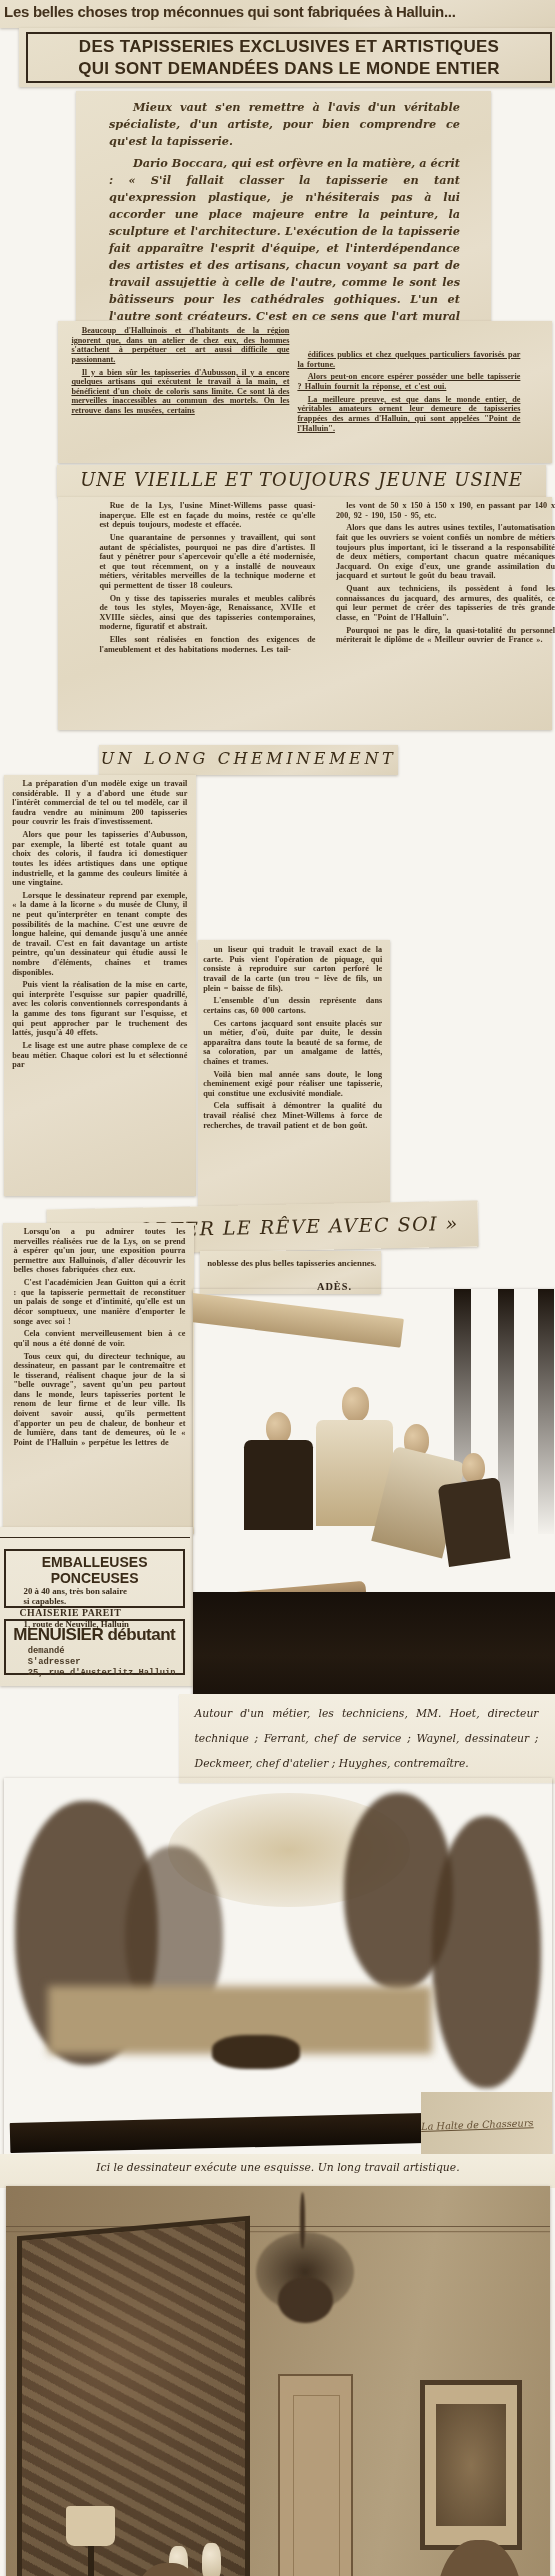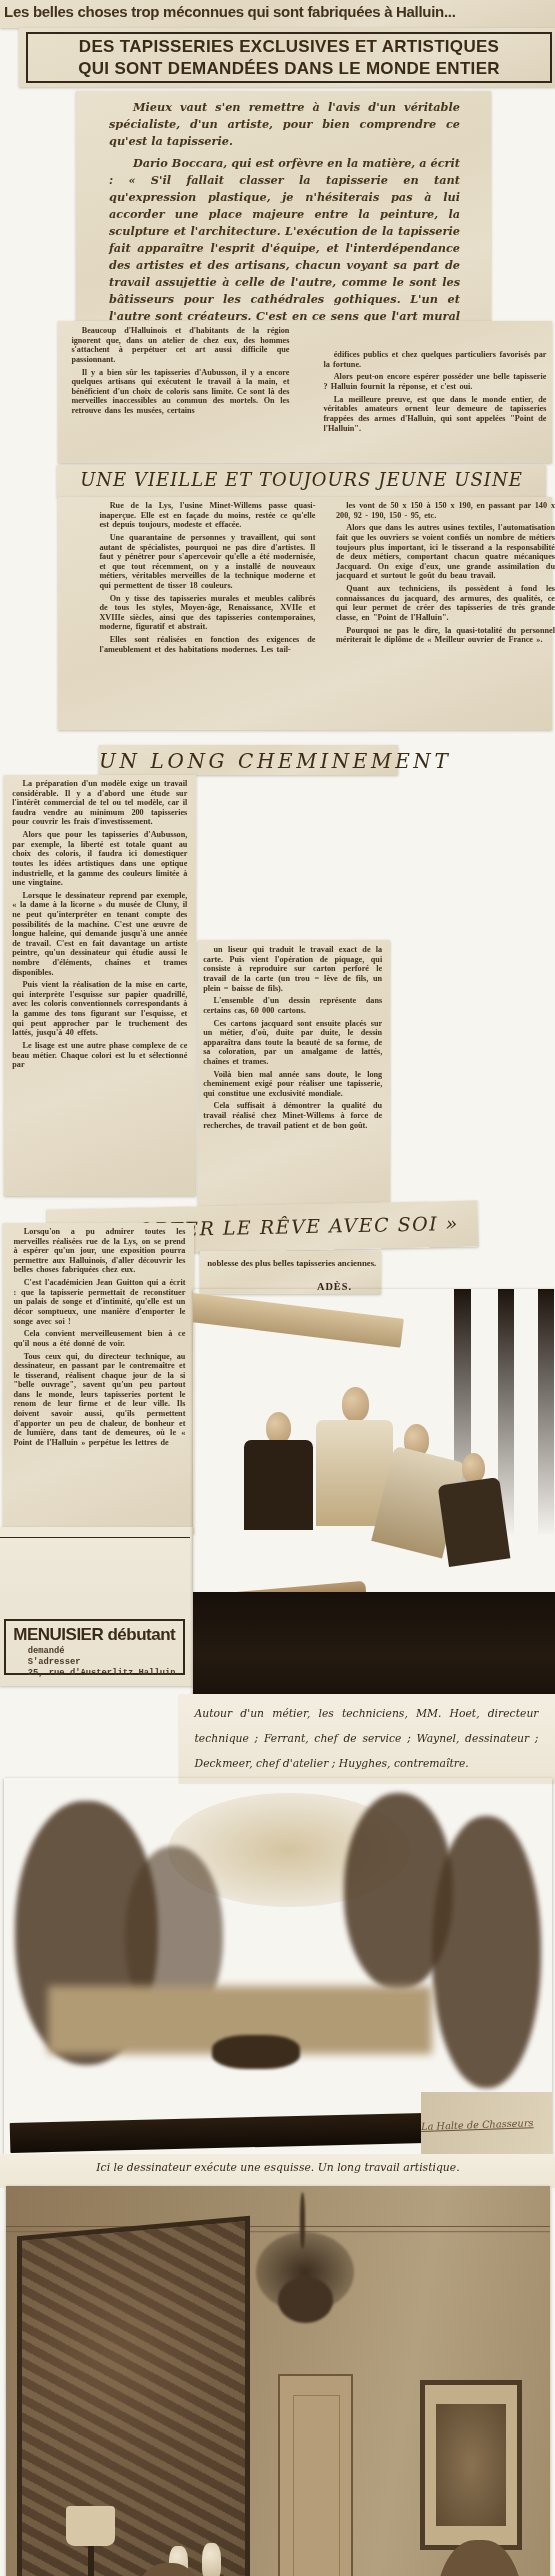--- a/index.html
+++ b/index.html
@@ -19,33 +19,33 @@
   
   #strip-intro{left:76px;top:91px;width:415px;height:283px;}
   #intro-text{position:absolute;left:33px;top:8.2px;width:351px;font-family:"DejaVu Serif",serif;
       font-style:italic;font-weight:bold;font-size:11.3px;line-height:17px;text-align:justify;color:#463télé51;}
   #intro-text p{margin:0 0 5.2px;text-indent:24px;color:#47361e;}
   
   .bodycol p{margin:0 0 3.1px;text-indent:10.3px;text-align:justify;
       font-size:8.2px;line-height:9.6px;font-weight:bold;word-spacing:1.3px;color:#41301d;}
   
   #strip-lead{left:58px;top:321px;width:494px;height:142px;}
-  #lead-cols{position:absolute;left:13.4px;top:5.2px;display:flex;gap:34px;}
+  #lead-cols{position:absolute;left:13.4px;top:5.2px;display:flex;gap:8px;text-decoration:underline;}
   #lead-cols .c1{width:218px;} #lead-cols .c2{width:223px;margin-top:24px;}
   
   #strip-usine-title{left:57px;top:465px;width:489px;height:32px;}
   .section-title{font-family:"DejaVu Serif",serif;font-style:italic;font-size:18px;white-space:nowrap;
       color:#3b2c17;text-align:center;}
   #usine-title{position:absolute;left:0;top:4.1px;width:100%;letter-spacing:1px;}
   #strip-usine{left:58px;top:497px;width:494px;height:233px;}
   #usine-cols{position:absolute;left:13.4px;top:4.1px;display:flex;gap:20.6px;margin-left:28px;}
   #usine-cols .c1{width:216px;} #usine-cols .c2{width:219px;}
   
   #strip-chem-title{left:99px;top:745px;width:299px;height:30px;}
-  #chem-title{position:absolute;left:0;top:4.1px;width:100%;letter-spacing:3.6px;font-size:20px;}
+  #chem-title{position:absolute;left:0;top:4.1px;width:100%;letter-spacing:3.6px;font-size:16px;}
   #strip-chem-c1{left:4.1px;top:775px;width:192px;height:421px;}
   #chem-c1{position:absolute;left:8.2px;top:4.1px;width:175px;}
   #strip-chem-c2{left:198px;top:940px;width:192px;height:278px;}
   #chem-c2{position:absolute;left:5.2px;top:5.2px;width:179px;}
   
   #strip-reve-title{left:47px;top:1205px;width:431px;height:46px;transform:rotate(-1.2deg);}
   #reve-title{position:absolute;left:0;top:11.3px;width:100%;letter-spacing:1.5px;font-size:19px;}
   #strip-reve-frag{left:200px;top:1251px;width:181px;height:43px;}
   #reve-frag{position:absolute;left:7.2px;top:5.2px;width:170px;font-size:8.8px;line-height:14.4px;
       font-weight:bold;color:#41301d;}
@@ -212,20 +212,27 @@
     <div class="bodycol" id="reve-c1">
         <p>Lorsqu'on a pu admirer toutes les merveilles réalisées rue de la Lys, on se prend à espérer qu'un jour, une exposition pourra permettre aux Halluinois, d'aller découvrir les belles choses fabriquées chez eux.</p>
         <p>C'est l'académicien Jean Guitton qui a écrit : que la tapisserie permettait de reconstituer un palais de songe et d'intimité, qu'elle est un décor somptueux, une manière d'emporter le songe avec soi !</p>
         <p>Cela convient merveilleusement bien à ce qu'il nous a été donné de voir.</p>
         <p>Tous ceux qui, du directeur technique, au dessinateur, en passant par le contremaître et le tisserand, réalisent chaque jour de la si "belle ouvrage", savent qu'un peu partout dans le monde, leurs tapisseries portent le renom de leur firme et de leur ville. Ils doivent savoir aussi, qu'ils permettent d'apporter un peu de chaleur, de bonheur et de lumière, dans tant de demeures, où le « Point de l'Halluin » perpétue les lettres de</p>
       </div>
   </div>
 
   <div class="paper" id="strip-ads">
     <div id="ads-rule"></div>
+    <div class="adbox" id="ad1">
+      <div class="ad-title" id="ad1-title">EMBALLEUSES PONCEUSES</div>
+      <div class="ad-line">20 à 40 ans, très bon salaire</div>
+      <div class="ad-line">si capables.</div>
+      <div class="ad-company">CHAISERIE PAREIT</div>
+      <div class="ad-line">1, route de Neuville, Halluin</div>
+    </div>
     <div class="adbox" id="ad2">
       <div class="ad-title" id="ad2-title">MENUISIER débutant</div>
       <div class="ad-line">demandé</div>
       <div class="ad-line">S'adresser</div>
       <div class="ad-line">25, rue d'Austerlitz Halluin</div>
     </div>
   </div>
 
   <div id="photo-loom">
     <div class="beam"></div>

